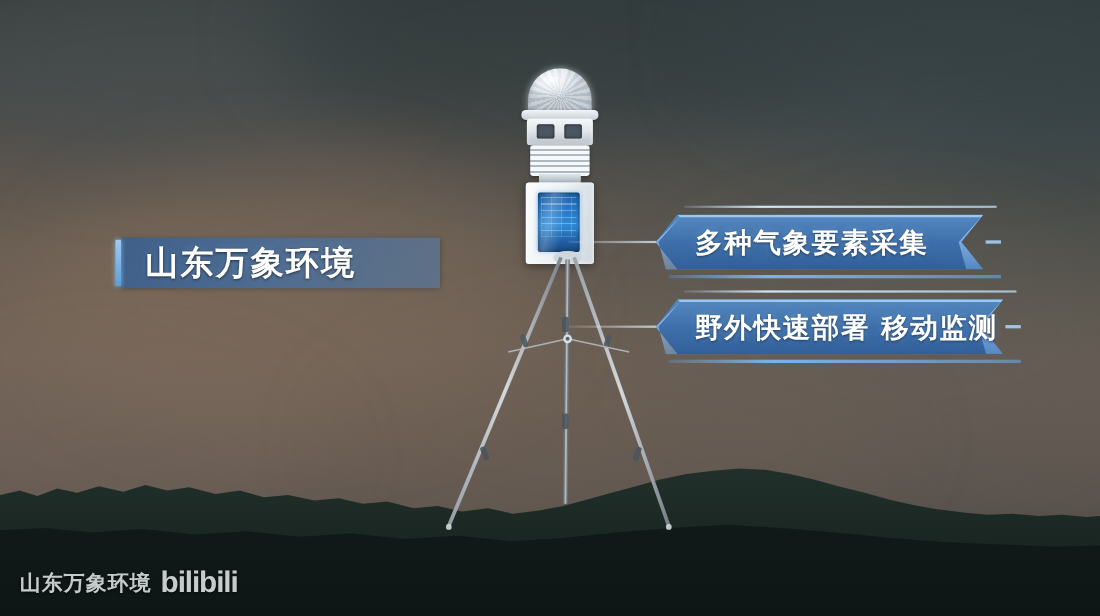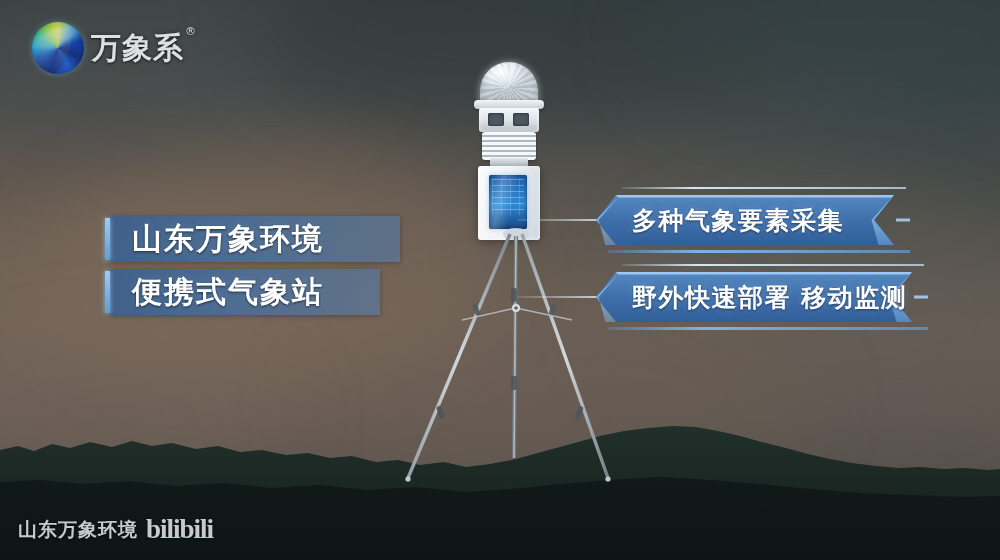--- a/index.html
+++ b/index.html
@@ -236,21 +236,21 @@
   }
   #bl-watermark .wtext {
     font-size:19px; font-weight:bold; color:#dfe3e6; letter-spacing:1px;
     text-shadow:0 1px 3px rgba(0,0,0,0.8);
     font-family:"DejaVu Sans","Liberation Sans",sans-serif;
     opacity:0.88;
   }
   #bl-watermark .bili {
     font-size:27px; font-weight:bold; color:#f0f3f5;
     letter-spacing:-1px;
-    font-family:Liberation Serif, serif;
+    font-family:Liberation Sans, sans-serif;
     opacity:0.82;
     transform:skewX(-4px);
     text-shadow:0 1px 3px rgba(0,0,0,0.7);
     line-height:0.95;
   }
 </style>
 </head>
 <body>
 
 <div id="stage">
@@ -279,26 +279,20 @@
         L600,26 L624,21 L648,18 L672,16 L696,17 L718,21 L740,26 L762,32 L786,38
         L808,44 L830,49 L852,53 L876,56 L898,58 L920,57 L944,59 L966,58 L988,60 L1000,59
         L1000,150 L0,150 Z"></path>
       <path fill="#0d1614" opacity="0.75" d="
         M0,72 L40,70 L84,74 L130,71 L176,76 L224,73 L272,78 L320,75 L368,80
         L416,77 L464,82 L512,79 L560,74 L610,70 L660,67 L710,70 L760,74 L810,79
         L860,83 L910,85 L960,87 L1000,86 L1000,150 L0,150 Z"></path>
     </svg>
   </div>
 
-  <div id="logo">
-    <div class="globe"></div>
-    <div class="brand">
-      <span>万象系</span><span class="reg">®</span>
-    </div>
-  </div>
 
   <div id="device">
     <div class="dome"></div>
     <div class="dome-base"></div>
     <div class="sensor-head">
       <div class="vent v1"></div>
       <div class="vent v2"></div>
     </div>
     <div class="rings"></div>
     <div class="neck"></div>
@@ -343,24 +337,20 @@
       <circle cx="18" cy="251" r="2.6" fill="#d3d9de" opacity="0.9"></circle>
       <circle cx="218" cy="251" r="2.6" fill="#d3d9de" opacity="0.9"></circle>
     </svg>
   </div>
 
   <div id="left-banners">
     <div class="lbar">
       <span class="accent"></span>
       <span class="ltext">山东万象环境</span>
     </div>
-    <div class="lbar two">
-      <span class="accent"></span>
-      <span class="ltext">便携式气象站</span>
-    </div>
   </div>
 
   <div class="connector" style="left:517px; top:219px; width:80px;"></div>
   <div class="connector" style="left:517px; top:296px; width:80px;"></div>
 
   <div class="rbanner" style="left:594px; top:195px; width:300px;">
     <div class="topline"></div>
     <div class="chev"></div>
     <div class="chev-edge"></div>
     <div class="tip"></div>

